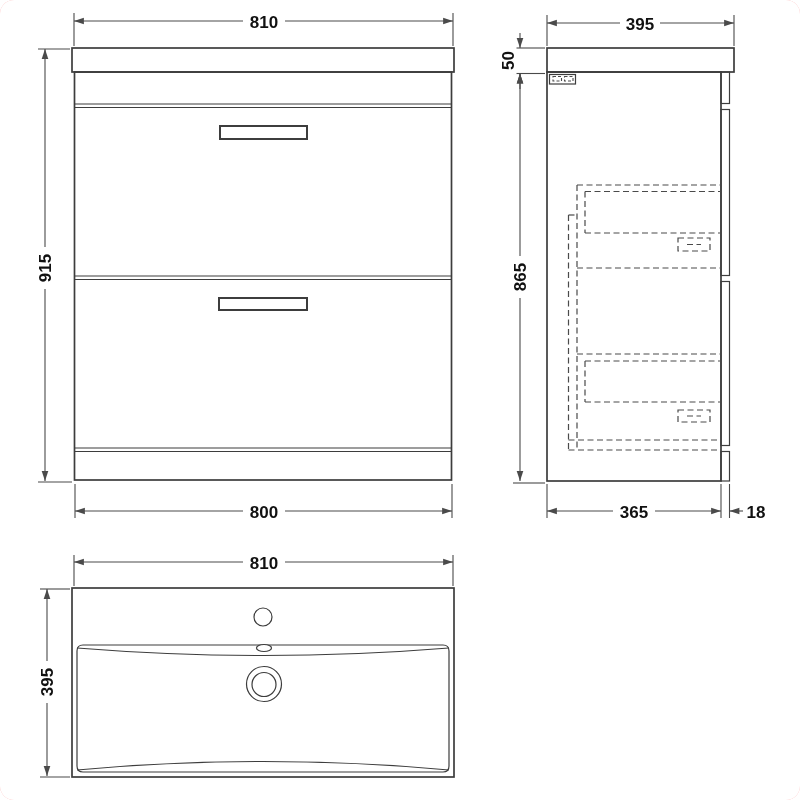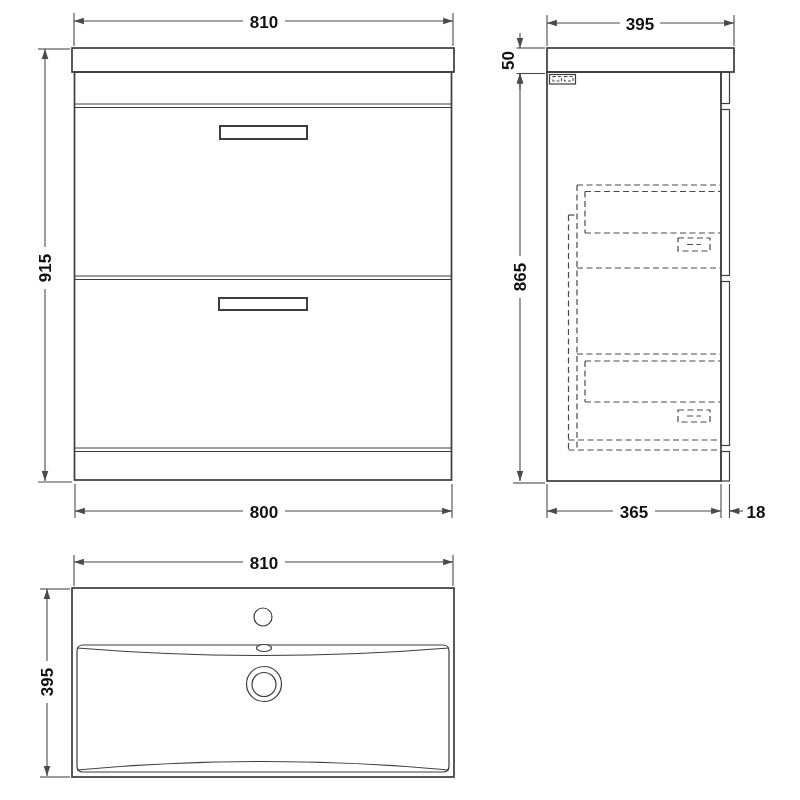--- a/index.html
+++ b/index.html
@@ -1,16 +1,16 @@
 <!DOCTYPE html>
 <html><head>
 <meta charset="utf-8">
 <style>
   html,body { margin:0; padding:0; background:#ffffff; }
-  .stage { width:800px; height:800px; position:relative; background:#fca5a5; overflow:hidden; }
+  .stage { width:800px; height:800px; position:relative; background:#fca5a5; overflow:hidden;border-radius:14px; }
   svg { display:block; }
   .ol  { fill:none; stroke:#3d3d3d; stroke-width:1.7; }   
   .tl  { fill:none; stroke:#3d3d3d; stroke-width:1.2; }   
   .hd  { fill:none; stroke:#3d3d3d; stroke-width:2;   }   
   .dl  { fill:none; stroke:#4a4a4a; stroke-width:1.2; stroke-dasharray:6 3.5; } 
   .dl2 { fill:none; stroke:#4a4a4a; stroke-width:1.1; stroke-dasharray:3 2; }
   .dim { fill:none; stroke:#4a4a4a; stroke-width:1.1; }
   .ext { fill:none; stroke:#4a4a4a; stroke-width:1.1; }
   .txtbg { fill:#ffffff; }
   text.dimtxt {

